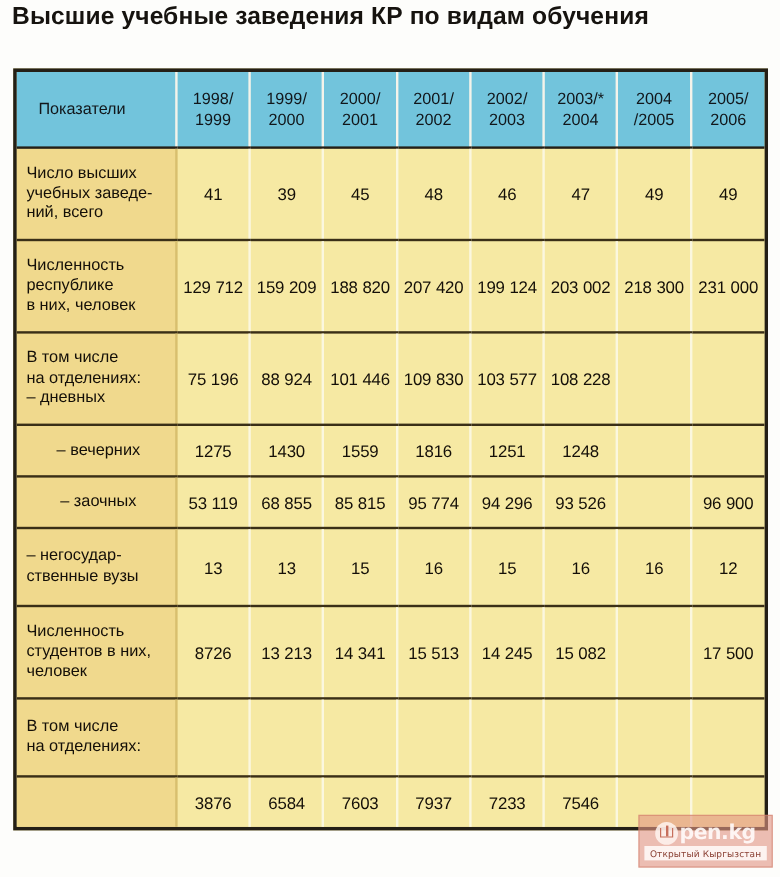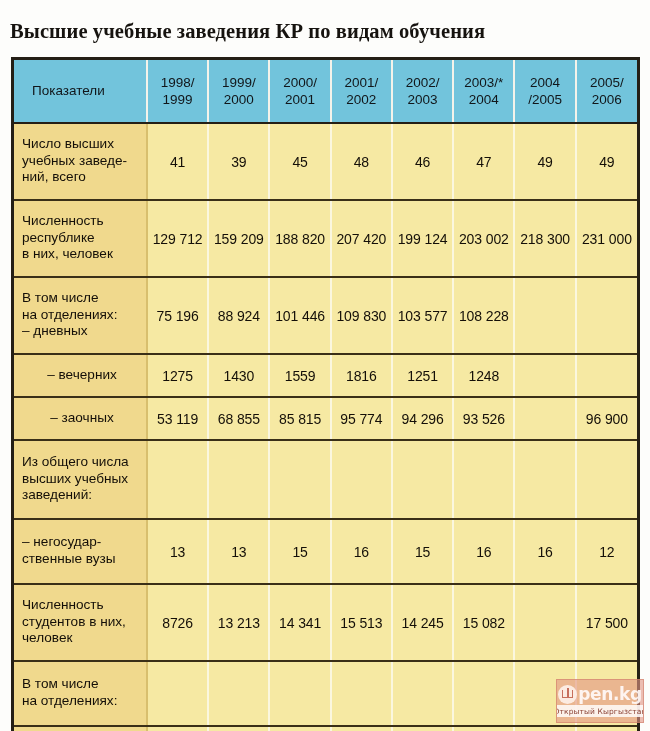--- a/index.html
+++ b/index.html
@@ -30,23 +30,23 @@
     font-weight: bold;
     font-size: 15px;
     color: rgba(120, 96, 40, 0.16);
     transform: scaleX(-1);
     white-space: nowrap;
   }
 
   #page-title {
     position: absolute;
     left: 10px;
-    top: 20px;
+    top: 2px;
     width: 630px;
-    font-family: Liberation Serif, serif;
+    font-family: Liberation Sans, sans-serif;
     font-weight: bold;
     font-size: 20.5px;
     letter-spacing: 0.1px;
     color: #16130f;
     z-index: 5;
   }
 
   #table-wrap {
     position: absolute;
     left: 11px;
@@ -120,21 +120,21 @@
   tr.tall td { height: 64px; }
   tr.mid  td { height: 52px; }
   tr.sm   td { height: 30px; text-align: center; }
   tr.grp  td { height: 66px; }
 
   
   #watermark {
     position: absolute;
     right: 6px;
     bottom: 8px;
-    width: 88px;
+    width: 112px;
     height: 44px;
     z-index: 9;
     background: rgba(226, 150, 132, 0.62);
     border: 1px solid rgba(206, 120, 100, 0.55);
     box-sizing: border-box;
     display: flex;
     flex-direction: column;
     align-items: center;
     justify-content: center;
     overflow: hidden;
@@ -319,35 +319,20 @@
           </td>
           <td class="dat">53 119</td>
           <td class="dat">68 855</td>
           <td class="dat">85 815</td>
           <td class="dat">95 774</td>
           <td class="dat">94 296</td>
           <td class="dat">93 526</td>
           <td class="dat"></td>
           <td class="dat">96 900</td>
         </tr>
-        <tr class="grp">
-          <td class="lab">
-            <div>Из общего числа</div>
-            <div>высших учебных</div>
-            <div>заведений:</div>
-          </td>
-          <td class="dat"></td>
-          <td class="dat"></td>
-          <td class="dat"></td>
-          <td class="dat"></td>
-          <td class="dat"></td>
-          <td class="dat"></td>
-          <td class="dat"></td>
-          <td class="dat"></td>
-        </tr>
         <tr class="mid">
           <td class="lab">
             <div>– негосудар-</div>
             <div>ственные вузы</div>
           </td>
           <td class="dat">13</td>
           <td class="dat">13</td>
           <td class="dat">15</td>
           <td class="dat">16</td>
           <td class="dat">15</td>

